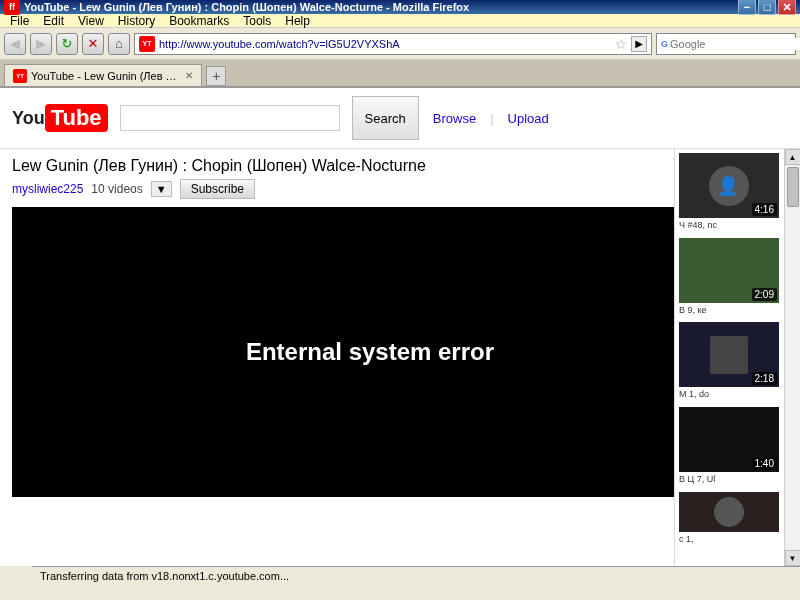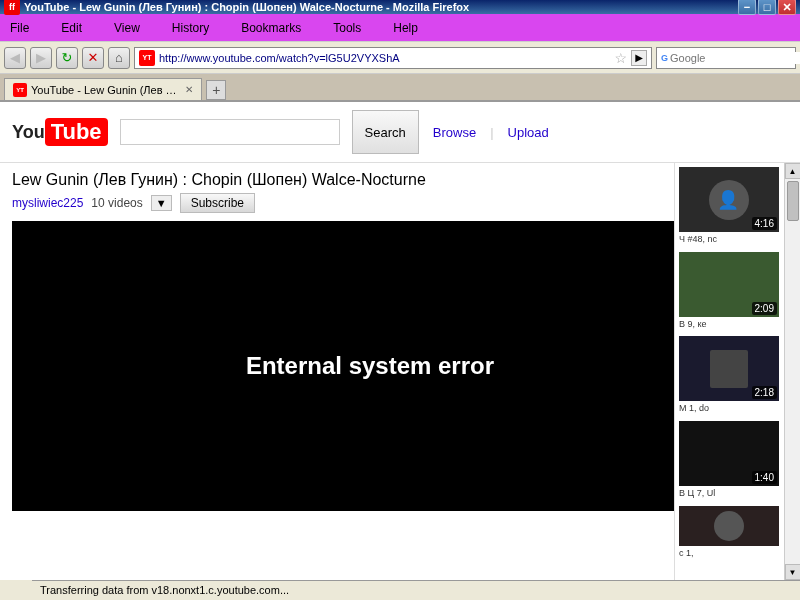--- a/index.html
+++ b/index.html
@@ -38,27 +38,27 @@
       border: 1px solid rgba(255,255,255,0.4);
       background: linear-gradient(to bottom, #5e94c8, #3a6ea5);
       color: white;
       cursor: pointer;
       border-radius: 2px;
     }
     .tb-btn.close { background: linear-gradient(to bottom, #e05050, #c03030); }
 
     
     .menu-bar {
-      background: #d946ef;
-      height: 28px;
+      background: #fef9c3;
+      height: 14px;
       display: flex;
       align-items: center;
       padding: 0 4px;
       border-bottom: 1px solid #ccc;
-      gap: 20px;
+      gap: 2px;
     }
     .menu-item {
       padding: 2px 6px;
       font-size: 12px;
       cursor: pointer;
       color: #000;
     }
 
     
     .nav-bar {

